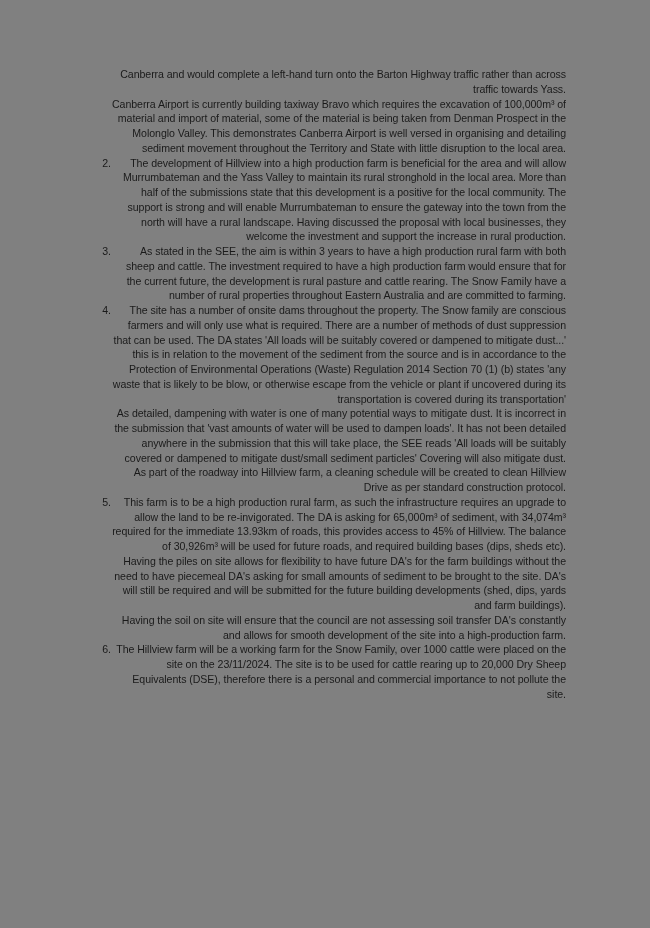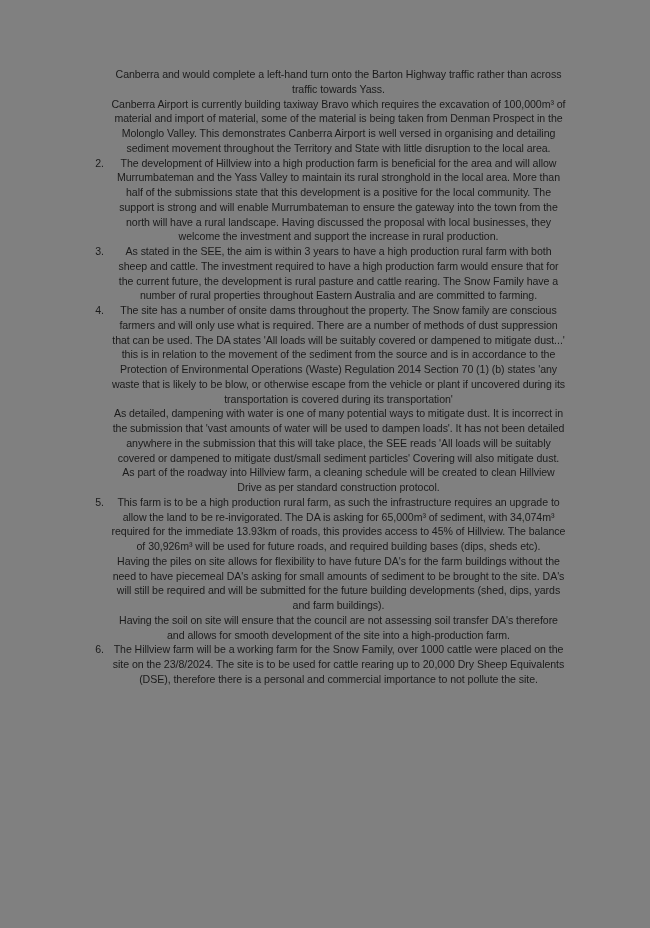--- a/index.html
+++ b/index.html
@@ -13,21 +13,21 @@
     overflow:hidden;
   }
   .content{
     position:absolute;
     left:88px;
     top:67px;
     width:478px;
     font-size:10.6px;
     line-height:14.75px;
     letter-spacing:-0.06px;
-    text-align:center;
+    text-align:right;
   }
   .block{display:flex;align-items:flex-start;}
   .num{
     width:23px;
     flex:0 0 23px;
     font-size:10.6px;
     line-height:14.75px;
   }
   .texts{width:455px;}
   .texts p{margin:0;padding:0;}
@@ -61,23 +61,23 @@
         <div class="texts">
           <p>The site has a number of onsite dams throughout the property. The Snow family are conscious farmers and will only use what is required. There are a number of methods of dust suppression that can be used. The DA states 'All loads will be suitably covered or dampened to mitigate dust...' this is in relation to the movement of the sediment from the source and is in accordance to the Protection of Environmental Operations (Waste) Regulation 2014 Section 70 (1) (b) states 'any waste that is likely to be blow, or otherwise escape from the vehicle or plant if uncovered during its transportation is covered during its transportation'</p>
           <p>As detailed, dampening with water is one of many potential ways to mitigate dust. It is incorrect in the submission that 'vast amounts of water will be used to dampen loads'. It has not been detailed anywhere in the submission that this will take place, the SEE reads 'All loads will be suitably covered or dampened to mitigate dust/small sediment particles' Covering will also mitigate dust. As part of the roadway into Hillview farm, a cleaning schedule will be created to clean Hillview Drive as per standard construction protocol.</p>
         </div>
       </div>
       <div class="block">
         <span class="num">5.</span>
         <div class="texts">
           <p>This farm is to be a high production rural farm, as such the infrastructure requires an upgrade to allow the land to be re-invigorated. The DA is asking for 65,000m³ of sediment, with 34,074m³ required for the immediate 13.93km of roads, this provides access to 45% of Hillview. The balance of 30,926m³ will be used for future roads, and required building bases (dips, sheds etc).</p>
           <p>Having the piles on site allows for flexibility to have future DA's for the farm buildings without the need to have piecemeal DA's asking for small amounts of sediment to be brought to the site. DA's will still be required and will be submitted for the future building developments (shed, dips, yards and farm buildings).</p>
-          <p>Having the soil on site will ensure that the council are not assessing soil transfer DA's therefore and allows for smooth development of the site into a high-production farm.</p>
+          <p>Having the soil on site will ensure that the council are not assessing soil transfer DA's constantly and allows for smooth development of the site into a high-production farm.</p>
         </div>
       </div>
       <div class="block">
         <span class="num">6.</span>
         <div class="texts">
-          <p>The Hillview farm will be a working farm for the Snow Family, over 1000 cattle were placed on the site on the 23/8/2024. The site is to be used for cattle rearing up to 20,000 Dry Sheep Equivalents (DSE), therefore there is a personal and commercial importance to not pollute the site.</p>
+          <p>The Hillview farm will be a working farm for the Snow Family, over 1000 cattle were placed on the site on the 23/11/2024. The site is to be used for cattle rearing up to 20,000 Dry Sheep Equivalents (DSE), therefore there is a personal and commercial importance to not pollute the site.</p>
         </div>
       </div>
     </div>
 </div>
 
 </body></html>

